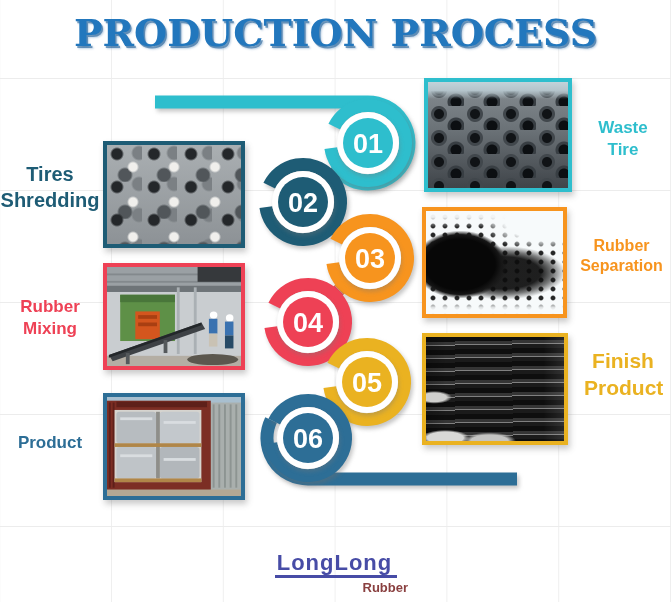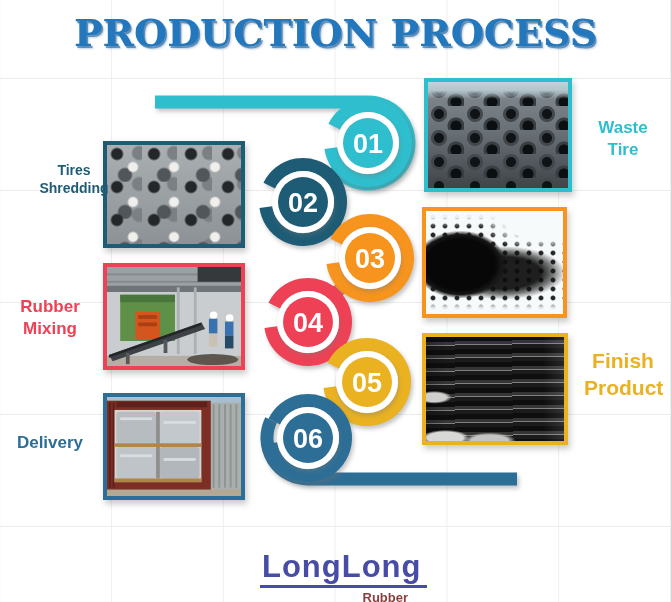--- a/index.html
+++ b/index.html
@@ -70,28 +70,28 @@
     background-image:
       radial-gradient(ellipse 30px 10px at 14% 97%, #d8d8d6 0 60%, rgba(0,0,0,0) 80%),
       radial-gradient(ellipse 34px 11px at 46% 100%, #c4c4c2 0 55%, rgba(0,0,0,0) 78%),
       radial-gradient(ellipse 22px 8px at 6% 58%, #cfcfcd 0 55%, rgba(0,0,0,0) 80%),
       linear-gradient(90deg, rgba(0,0,0,.25), rgba(0,0,0,0) 15%, rgba(0,0,0,0) 85%, rgba(255,255,255,.10)),
       repeating-linear-gradient(179deg, #0e0e0e 0 5px, #353535 5px 8px, #808080 8px 9px, #1b1b1b 9px 13px);
   }
   
   .step-label{position:absolute;font-weight:bold;text-align:center;line-height:1.28;}
   #lb-waste{left:592px;top:117px;width:62px;font-size:17px;}
-  #lb-shred{left:0;top:162px;width:100px;font-size:14px;padding-left:24px;}
+  #lb-shred{left:0;top:162px;width:100px;font-size:20px;}
   #lb-sep  {left:572px;top:236px;width:99px;font-size:16px;}
   #lb-mix  {left:0;top:296px;width:100px;font-size:17px;text-align:center;}
   #lb-fin  {left:584px;top:348px;width:78px;font-size:21px;}
   #lb-del  {left:0;top:432px;width:100px;font-size:17px;}
   
   .logo{position:absolute;left:260px;top:551px;width:152px;text-align:center;}
-  .logo-word{display:inline-block;font-size:31px;font-weight:bold;line-height:1.05;
+  .logo-word{display:inline-block;font-size:22px;font-weight:bold;line-height:1.05;
     letter-spacing:1px;border-bottom:3px solid currentColor;padding:0 5px 1px 2px;}
   .logo-sub{font-size:13px;font-weight:bold;text-align:right;margin-top:2px;padding-right:4px;}
 </style>
 </head>
 <body>
 
 <div class="canvas">
 
   <h1 class="title" style="color: rgb(34, 119, 189);">PRODUCTION PROCESS</h1>
 
@@ -204,22 +204,23 @@
       <rect x="14" y="62" width="34" height="3" fill="#d9dde0"></rect>
       <rect x="60" y="66" width="34" height="3" fill="#d9dde0"></rect>
       <rect x="52" y="16" width="4" height="72" fill="#8e8e8a"></rect>
       <rect x="8" y="50" width="92" height="4" fill="#b08648"></rect>
       <rect x="8" y="88" width="92" height="4" fill="#b08648"></rect>
     </svg>
   </div>
 
   <div class="step-label" id="lb-waste" style="color: rgb(46, 190, 205);">Waste Tire</div>
   <div class="step-label" id="lb-shred" style="color: rgb(30, 92, 117);">Tires Shredding</div>
+  <div class="step-label" id="lb-sep" style="color: rgb(247, 148, 30);">Rubber Separation</div>
   <div class="step-label" id="lb-mix" style="color: rgb(238, 65, 85);">Rubber Mixing</div>
   <div class="step-label" id="lb-fin" style="color: rgb(234, 178, 33);">Finish Product</div>
-  <div class="step-label" id="lb-del" style="color: rgb(45, 110, 150);">Delivery</div>
+  <div class="step-label" id="lb-del" style="color: rgb(45, 110, 150);">Product</div>
 
   <div class="logo">
     <div class="logo-word" style="color: rgb(71, 76, 166);">LongLong</div>
     <div class="logo-sub" style="color: rgb(138, 64, 64);">Rubber</div>
   </div>
 
 </div>
 
 </body></html>

